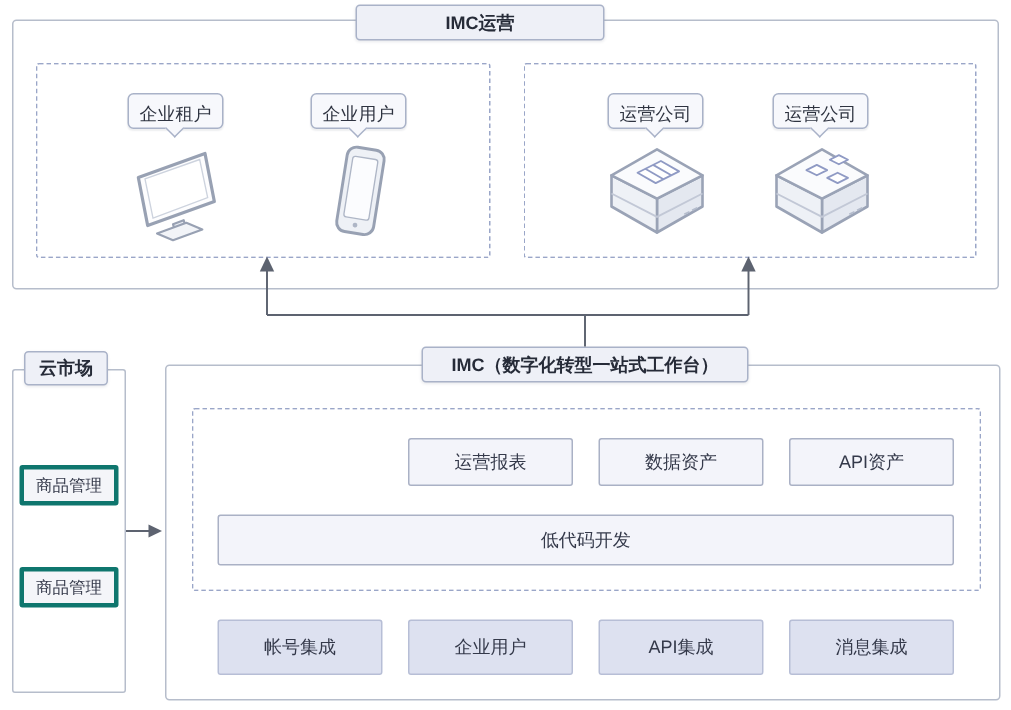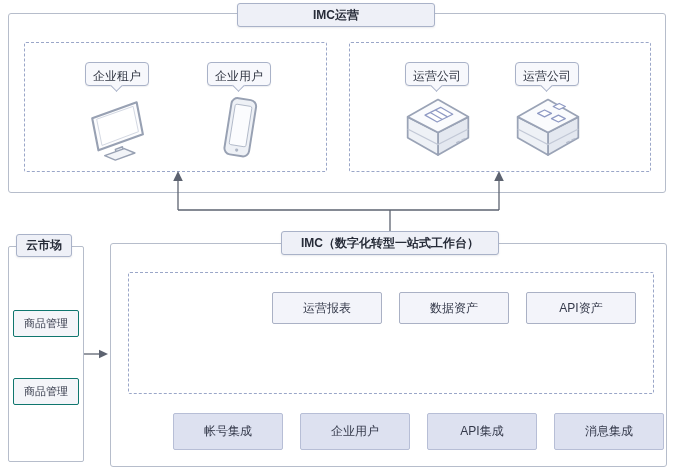--- a/index.html
+++ b/index.html
@@ -34,36 +34,36 @@
     border-right:1px solid #a9b2c8; border-bottom:1px solid #a9b2c8;
     transform:rotate(45deg);
   }
   .icon-wrap { position:absolute; z-index:1; }
 
   .cell {
     position:absolute; background:#f3f4fa; border:1px solid #aab1c5; border-radius:2px;
     display:flex; align-items:center; justify-content:center;
     font-size:12px; color:#34394a;
   }
-  .cell.integration { background:#dde1f0; border-color:#b7bed6;margin-left:28px; }
+  .cell.integration { background:#dde1f0; border-color:#b7bed6; }
   .cloud-item {
-    position:absolute; background:#f4f5f9; border:1px solid #0f766e; border-radius:2px;
+    position:absolute; background:#f4f5f9; border:3px solid #0f766e; border-radius:2px;
     display:flex; align-items:center; justify-content:center;
     font-size:11px; color:#34394a;
   }
   .connector-layer { position:absolute; left:0; top:0; z-index:5; pointer-events:none; }
 </style>
 </head>
 <body>
 
 <div class="canvas">
 
   <div class="container" style="left:8px; top:13px; width:658px; height:180px;"></div>
 
-  <div class="title-box" style="left:237px; top:3px; width:198px; height:24px;">
+  <div class="title-box" style="left:237px; top:3px; width:166px; height:24px;">
     <span>IMC运营</span>
   </div>
 
   <div class="dashed-box" style="left:24px; top:42px; width:303px; height:130px;"></div>
   <div class="dashed-box" style="left:349px; top:42px; width:302px; height:130px;"></div>
 
   <div class="bubble" style="left:85px; top:62px; width:64px;">
     <span>企业租户</span>
   </div>
   <div class="bubble" style="left:207px; top:62px; width:64px;">
@@ -146,20 +146,23 @@
   <div class="cell" style="left:272px; top:292px; width:110px; height:32px;">
     <span>运营报表</span>
   </div>
   <div class="cell" style="left:399px; top:292px; width:110px; height:32px;">
     <span>数据资产</span>
   </div>
   <div class="cell" style="left:526px; top:292px; width:110px; height:32px;">
     <span>API资产</span>
   </div>
 
+  <div class="cell" style="left:145px; top:343px; width:491px; height:34px;">
+    <span>低代码开发</span>
+  </div>
 
   <div class="cell integration" style="left:145px; top:413px; width:110px; height:37px;">
     <span>帐号集成</span>
   </div>
   <div class="cell integration" style="left:272px; top:413px; width:110px; height:37px;">
     <span>企业用户</span>
   </div>
   <div class="cell integration" style="left:399px; top:413px; width:110px; height:37px;">
     <span>API集成</span>
   </div>

